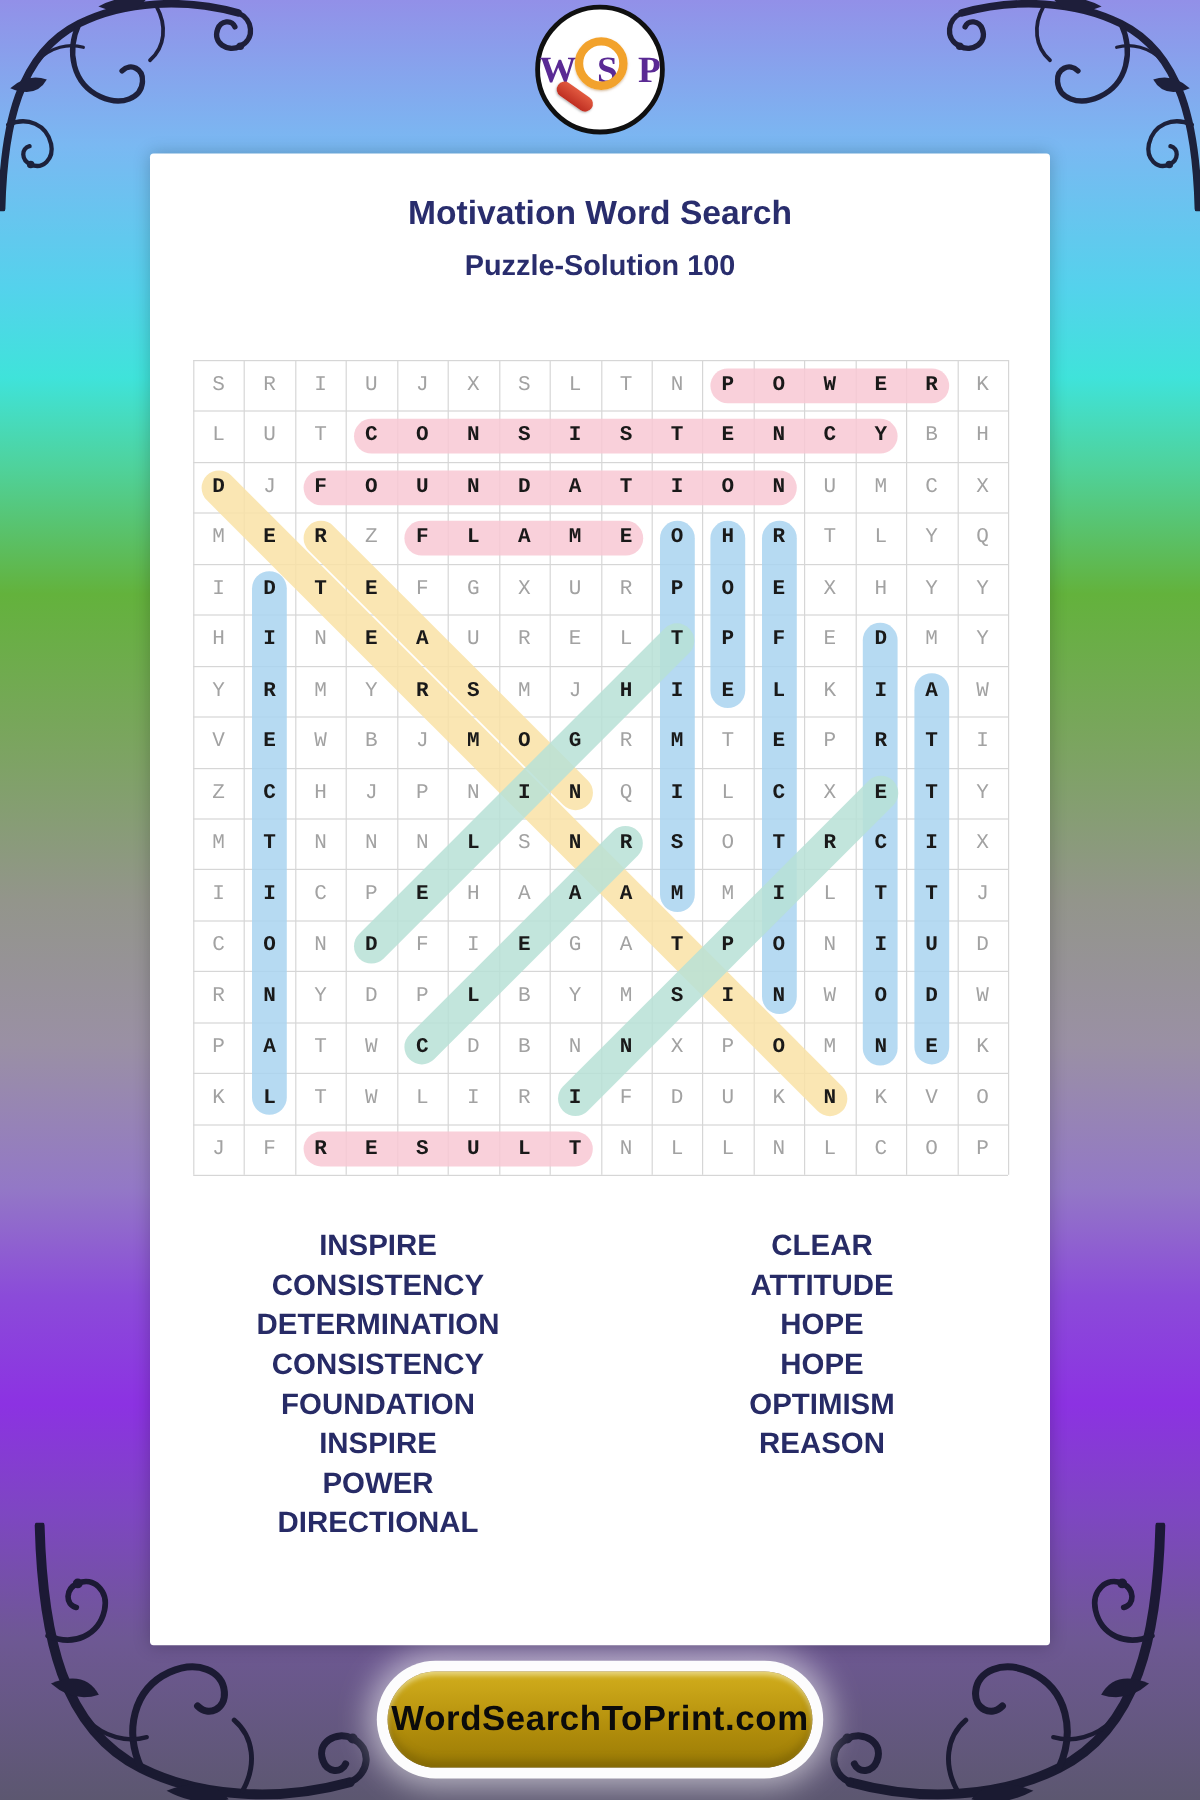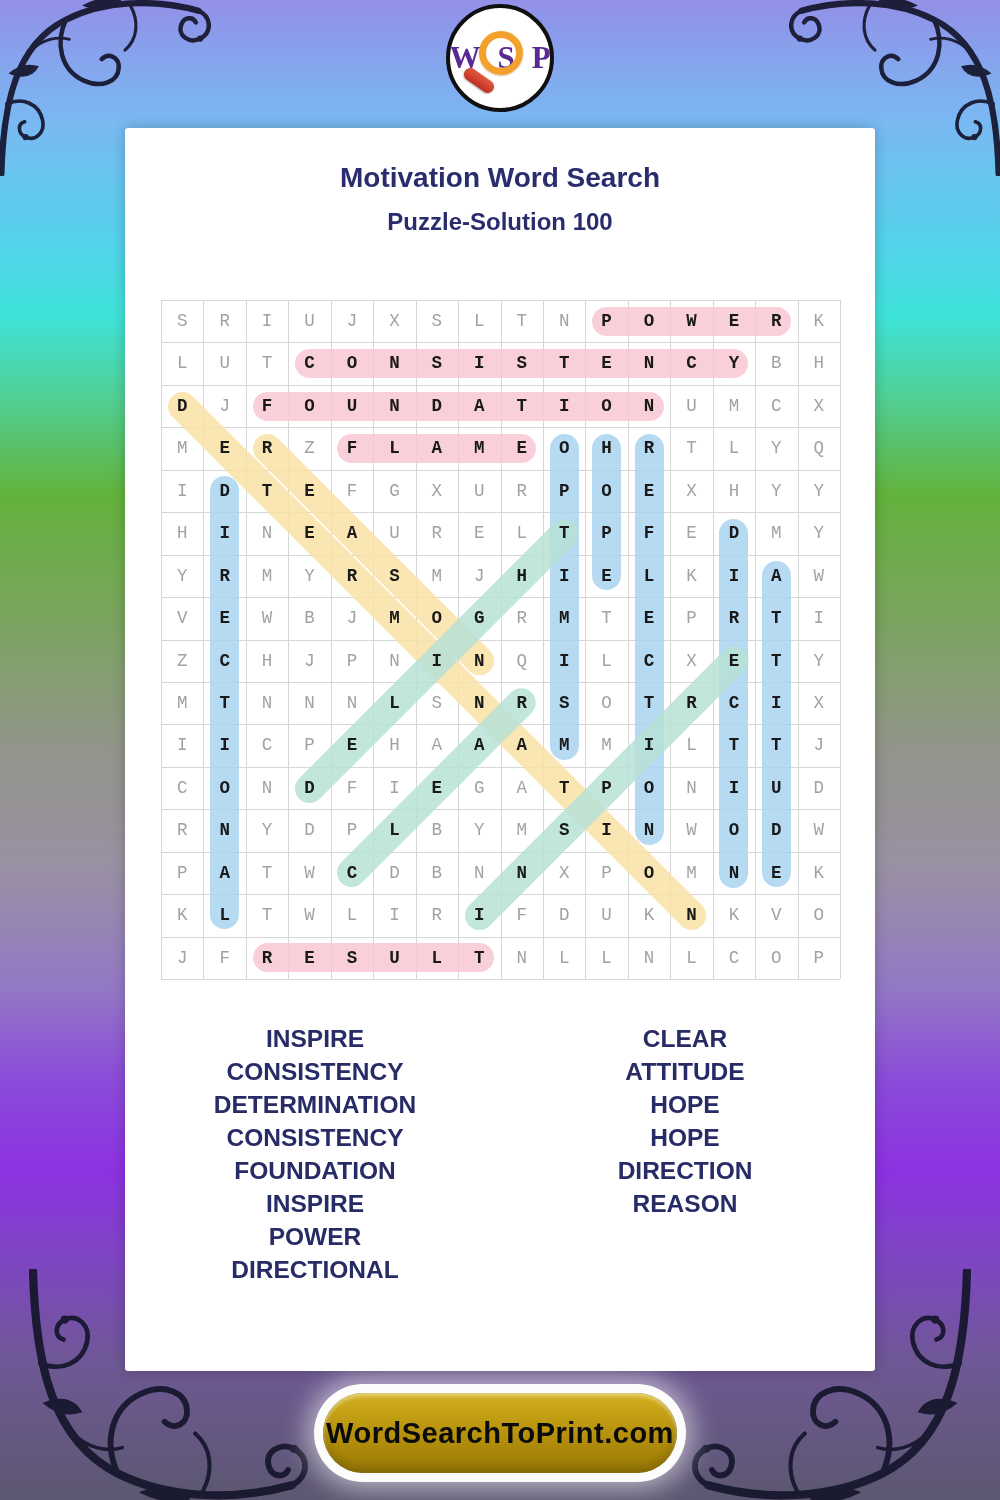--- a/index.html
+++ b/index.html
@@ -417,21 +417,21 @@
       <div>FOUNDATION</div>
       <div>INSPIRE</div>
       <div>POWER</div>
       <div>DIRECTIONAL</div>
     </div>
   <div id="wordcol-right" class="wordcol">
       <div>CLEAR</div>
       <div>ATTITUDE</div>
       <div>HOPE</div>
       <div>HOPE</div>
-      <div>DIRECTION</div>
+      <div>OPTIMISM</div>
       <div>REASON</div>
     </div>
 
   <div id="footer-button">
     <span>WordSearchToPrint.com</span>
   </div>
 
 </div>
 
 </body></html>

